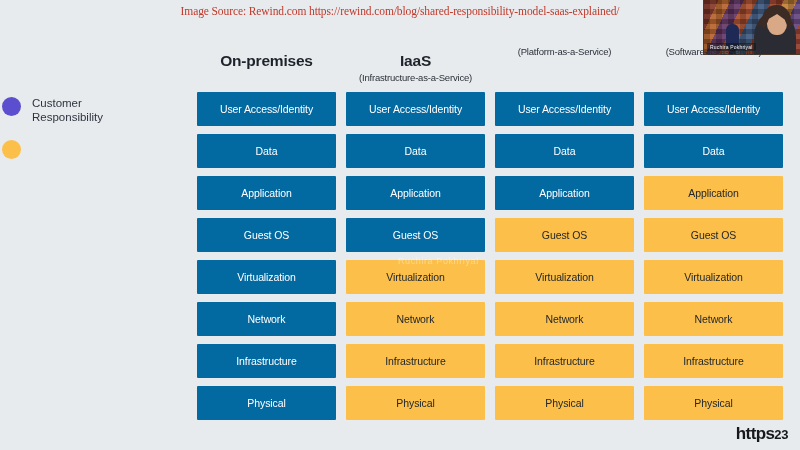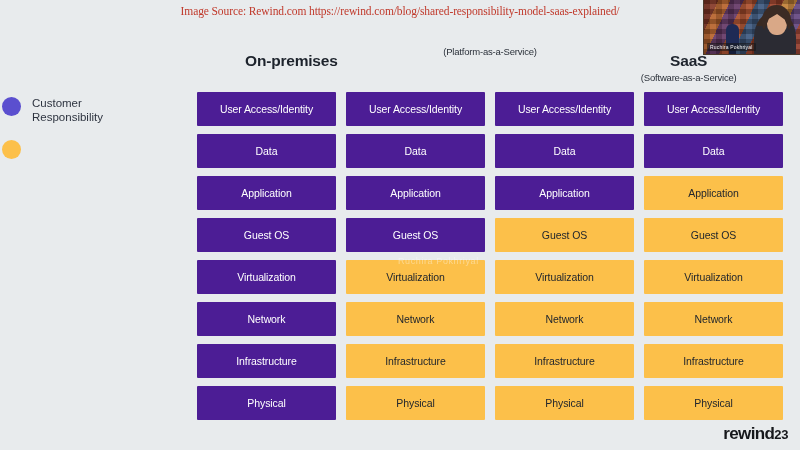--- a/index.html
+++ b/index.html
@@ -187,21 +187,21 @@
     height: 34px;
     margin-bottom: 8px;
     display: flex;
     align-items: center;
     justify-content: center;
     font-size: 10.5px;
     letter-spacing: -0.1px;
     border-radius: 1px;
   }
   .cell.customer {
-    background: #4c1d95;
+    background: #0369a1;
     color: #ffffff;
   }
   .cell.provider {
     background: #fcc04a;
     color: #22262c;
   }
 
   
   .watermark {
     position: absolute;
@@ -255,24 +255,27 @@
 </div>
 
 <div class="matrix">
 
   <div class="matrix-head">
     <div class="col-head">
       <div class="col-title">On-premises</div>
       <div class="col-sub"></div>
     </div>
     <div class="col-head">
+      <div class="col-title">IaaS</div>
+      <div class="col-sub">(Infrastructure-as-a-Service)</div>
+    </div>
+    <div class="col-head">
       <div class="col-sub">(Platform-as-a-Service)</div>
     </div>
     <div class="col-head">
-      <div class="col-title">SaaS</div>
       <div class="col-sub">(Software-as-a-Service)</div>
     </div>
   </div>
 
   <div class="matrix-body">
     <div class="matrix-col">
         <div class="cell customer">User Access/Identity</div>
         <div class="cell customer">Data</div>
         <div class="cell customer">Application</div>
         <div class="cell customer">Guest OS</div>
@@ -310,13 +313,13 @@
         <div class="cell provider">Network</div>
         <div class="cell provider">Infrastructure</div>
         <div class="cell provider">Physical</div>
       </div>
   </div>
 
 </div>
 
 <div class="watermark">Ruchira Pokhriyal</div>
 
-<div class="hexcon"><span>rewind</span><span class="yr">23</span></div>
+<div class="hexcon"><span>https</span><span class="yr">23</span></div>
 
 </body></html>

